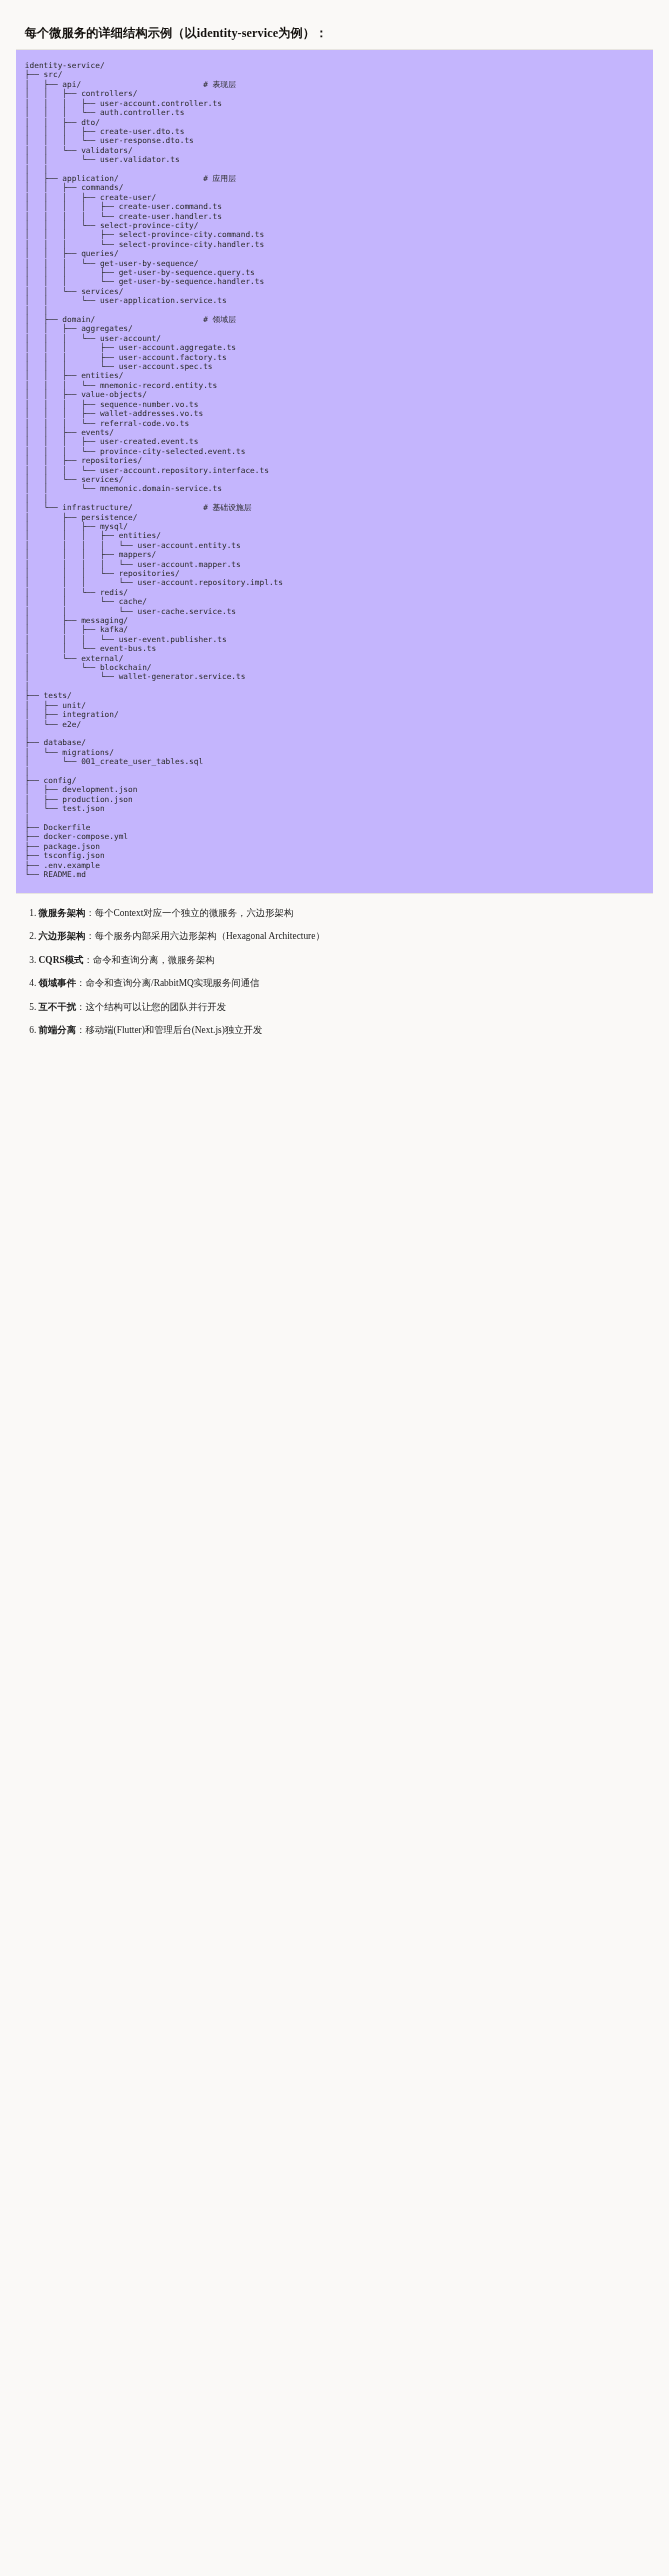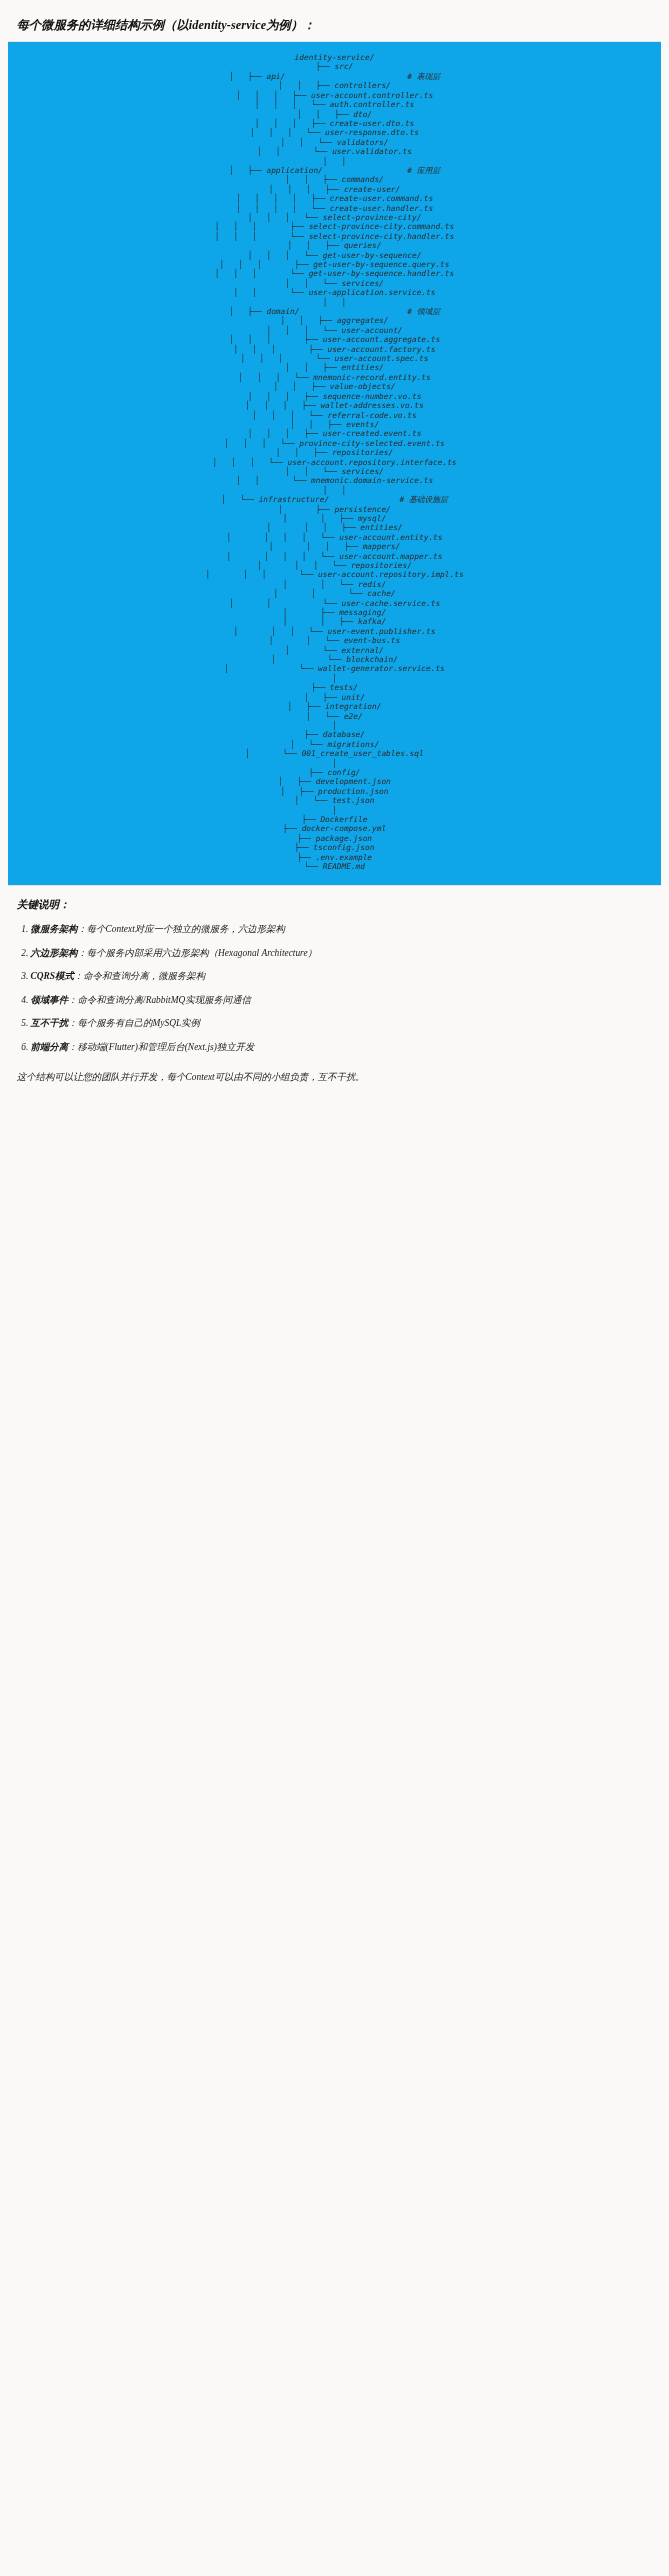--- a/index.html
+++ b/index.html
@@ -11,44 +11,42 @@
   body {
     width: 669px;
     font-family: "Liberation Sans", sans-serif;
     color: #1b1b1b;
     -webkit-font-smoothing: antialiased;
   }
   .page {
     width: 669px;
     box-sizing: border-box;
     background: #faf9f7;
-    padding: 8px;
-    font-style: italic;
+    padding: 16px;
   }
   
   .title-block {
     padding: 8.8px 8.8px 7.5px 8.8px;
     border-bottom: 0.6px solid #e7e5e0;
     background: #faf9f7;
   }
   .title {
     font-family: "Liberation Serif", serif;
     font-weight: bold;
     font-size: 12.2px;
     line-height: 1.35;
     letter-spacing: 0.1px;
     color: #14110e;
     margin: 0;
   }
   
   .code-block {
     padding: 11.3px 8.8px 13.8px 8.8px;
-    background: #0ea5e9;
+    background: #c4b5fd;
     border-bottom: 0.6px solid #e7e5e0;
-    text-align: center;
   }
   pre.tree {
     margin: 0;
     font-family: "DejaVu Sans Mono", "Liberation Mono", monospace;
     font-size: 7.8px;
     line-height: 9.4px;
     color: #2b2b2b;
     white-space: pre;
     tab-size: 4;
     letter-spacing: 0px;
@@ -186,26 +184,24 @@
 │
 ├── Dockerfile
 ├── docker-compose.yml
 ├── package.json
 ├── tsconfig.json
 ├── .env.example
 └── README.md</pre>
   </div>
 
   <div class="notes">
-    <h2 class="notes-title">关键说明：</h2>
     <ol class="note-list">
         <li><span class="lbl">微服务架构</span><span>：</span><span>每个Context对应一个独立的微服务，六边形架构</span></li>
         <li><span class="lbl">六边形架构</span><span>：</span><span>每个服务内部采用六边形架构（Hexagonal Architecture）</span></li>
         <li><span class="lbl">CQRS模式</span><span>：</span><span>命令和查询分离，微服务架构</span></li>
         <li><span class="lbl">领域事件</span><span>：</span><span>命令和查询分离/RabbitMQ实现服务间通信</span></li>
-        <li><span class="lbl">互不干扰</span><span>：</span><span>每个服务有自己的MySQL实例</span></li>
+        <li><span class="lbl">互不干扰</span><span>：</span><span>这个结构可以让您的团队并行开发</span></li>
         <li><span class="lbl">前端分离</span><span>：</span><span>移动端(Flutter)和管理后台(Next.js)独立开发</span></li>
       </ol>
-    <p class="closing">这个结构可以让您的团队并行开发，每个Context可以由不同的小组负责，互不干扰。</p>
   </div>
 
 </div>
 
 
 </body></html>

